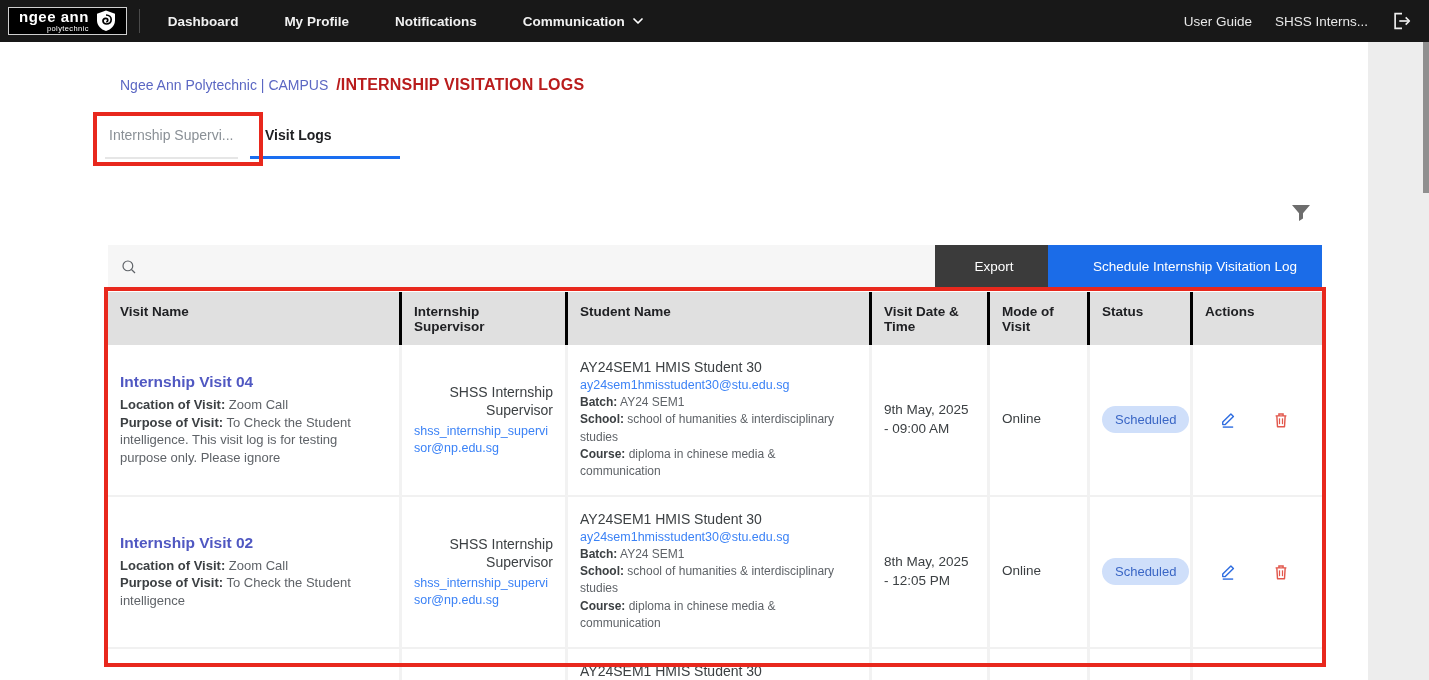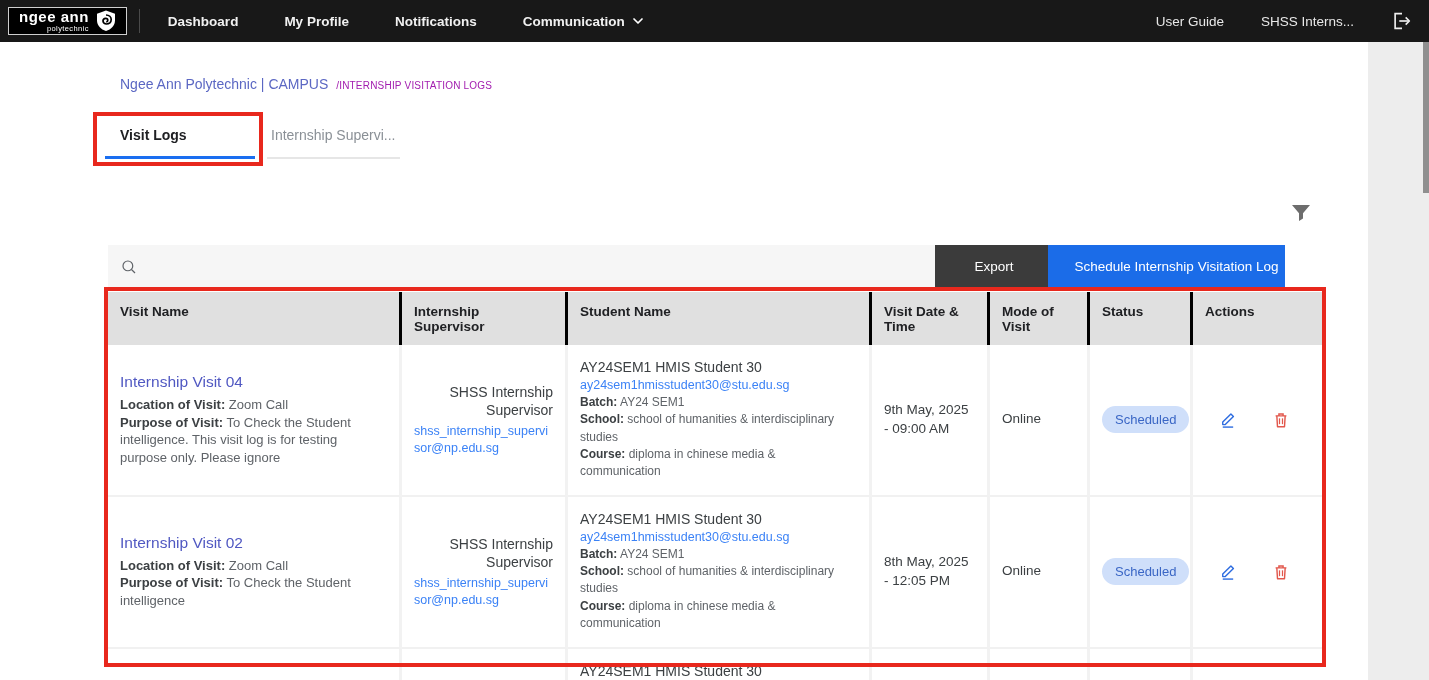--- a/index.html
+++ b/index.html
@@ -11,32 +11,32 @@
             background:#181818; display:flex; align-items:center; z-index:50; }
   .logo-box { margin-left:8px; background:#000; border:1px solid #cfcfcf;
               height:28px; padding:3px 8px 3px 10px; display:flex; align-items:center; gap:5px; }
   .logo-text { color:#fff; text-align:right; line-height:1; }
   .logo-text .l1 { font-size:15px; font-weight:bold; letter-spacing:.5px; }
   .logo-text .l2 { font-size:7.5px; letter-spacing:.4px; margin-top:1px; }
   .nav-divider { width:1px; height:24px; background:#4a4a4a; margin-left:12px; }
   .nav-menu { display:flex; gap:46px; margin-left:28px; }
   .nav-item { color:#f1f1f1; font-size:13.5px; font-weight:bold; cursor:pointer;
               display:flex; align-items:center; gap:7px; }
-  .nav-right { margin-left:auto; display:flex; align-items:center; gap:37px; margin-right:16px; }
+  .nav-right { margin-left:auto; display:flex; align-items:center; gap:23px; margin-right:16px; }
   .nav-right .nav-item { font-weight:normal; color:#e8e8e8; }
 
   
   .gutter { position:absolute; top:42px; left:1368px; width:61px; height:638px; background:#ededed; }
   .scroll-thumb { position:absolute; top:42px; left:1423px; width:6px; height:151px;
                   background:#8f8f8f; }
 
   
   .breadcrumb { position:absolute; top:76px; left:120px; font-size:14px; }
   .crumb-link { color:#5b67c3; cursor:pointer; }
-  .crumb-current { color:#a21caf; font-weight:normal; font-size:10px; letter-spacing:.2px; margin-left:4px; }
+  .crumb-current { color:#b91c1c; font-weight:bold; font-size:16px; letter-spacing:.2px; margin-left:4px; }
 
   
   .tabs { position:absolute; top:127px; left:105px; display:flex; gap:12px; }
   .tab { height:32px; font-size:14px; cursor:pointer; }
   .tab-active { width:150px; padding-left:15px; color:#202124; font-weight:bold;
                 border-bottom:3px solid #1a6ef0; }
   .tab-inactive { width:133px; padding-left:4px; color:#8a9096; border-bottom:2px solid #e6e6e6; }
 
   
   .ann { position:absolute; border:4px solid #e8281d; z-index:40; pointer-events:none; }
@@ -47,33 +47,33 @@
   .filter-btn { position:absolute; left:1289px; top:201px; width:24px; height:24px; cursor:pointer; }
 
   
   .searchbar { position:absolute; left:108px; top:245px; width:827px; height:43px;
                background:#f6f6f6; display:flex; align-items:center; padding-left:12px; gap:8px; }
   .searchbar input { border:none; outline:none; background:transparent; font-size:13px;
                      width:700px; color:#333; font-family:"Liberation Sans", sans-serif; }
   .btn { position:absolute; top:245px; height:43px; border:none; color:#fff; font-size:13.5px;
          cursor:pointer; font-family:"Liberation Sans", sans-serif; }
   .btn-export { left:935px; width:118px; background:#3b3b3b; }
-  .btn-schedule { left:1048px; width:237px; background:#1b6ce8;padding-left:20px; }
+  .btn-schedule { left:1048px; width:274px; background:#1b6ce8;padding-left:20px; }
 
   
   .vtable { position:absolute; left:108px; top:292px; width:1214px;
             border-collapse:separate; border-spacing:0; table-layout:fixed; }
   .vtable th { background:#e0e0e0; text-align:left; vertical-align:top; padding:12px 12px 0 12px;
                height:53px; font-size:13.5px; color:#202124; border-right:3px solid #000000; }
   .vtable th:last-child { border-right:none; }
   .vtable td { background:#fff; vertical-align:middle; padding:14px 12px;
                border-right:3px solid #f2f2f2; border-bottom:2px solid #f1f1f1;
                font-size:13px; color:#5f6368; }
   .vtable td:last-child { border-right:none; }
-  .visit-title { color:#5058c2; font-weight:normal; font-size:15.5px; cursor:pointer;
+  .visit-title { color:#5058c2; font-weight:bold; font-size:15.5px; cursor:pointer;
                  display:inline-block; margin-bottom:5px; }
   .lbl { font-weight:bold; color:#3c4043; }
   .cell-line { line-height:1.35; }
   .sup-name { font-size:14px; color:#3c4043; line-height:1.3; margin-bottom:4px;text-align:right; }
   .email { color:#3b82f6; font-size:12.5px; cursor:pointer; word-break:break-all; line-height:1.35; }
   .stu-name { font-size:14px; color:#3c4043; margin-bottom:2px; }
   .stu-meta { font-size:12px; line-height:1.45; }
   .dt, .mode { font-size:13.5px; color:#3c4043; line-height:1.4; }
   .badge { display:inline-block; padding:6px 13px; border-radius:15px; font-size:13px; }
   .badge-scheduled { background:#cfdffa; color:#3a66c5; }
@@ -135,22 +135,22 @@
 
 <div class="gutter"></div>
 <div class="scroll-thumb"></div>
 
 <div class="breadcrumb">
   <span class="crumb-link">Ngee Ann Polytechnic | CAMPUS</span>
   <span class="crumb-current">/INTERNSHIP VISITATION LOGS</span>
 </div>
 
 <div class="tabs">
+  <div class="tab tab-inactive">Internship Supervi...</div>
   <div class="tab tab-active">Visit Logs</div>
-  <div class="tab tab-inactive">Internship Supervi...</div>
 </div>
 
 <div class="ann ann1"></div>
 
 <div class="filter-btn">
   <svg width="24" height="24" viewBox="0 0 24 24">
     <path d="M3 4h18l-7 8.2v5.3l-4 2.5v-7.8z" fill="#6d6d6d"></path>
   </svg>
 </div>
 

